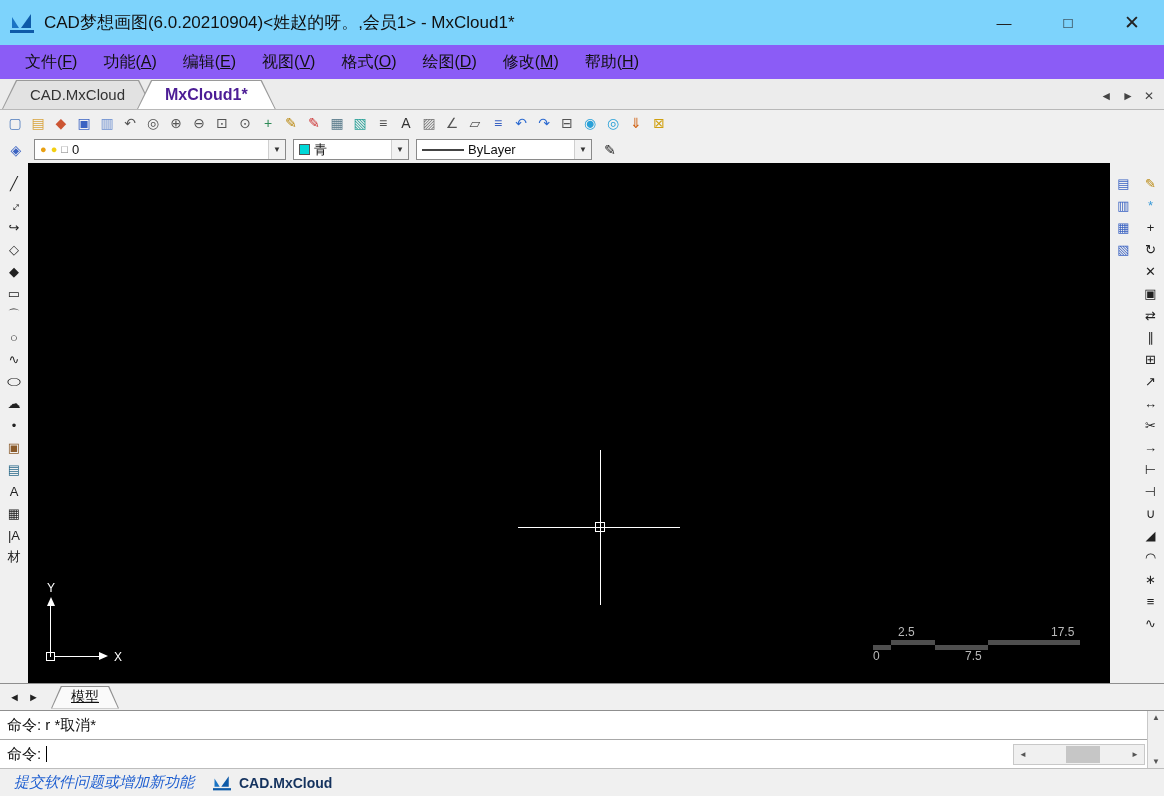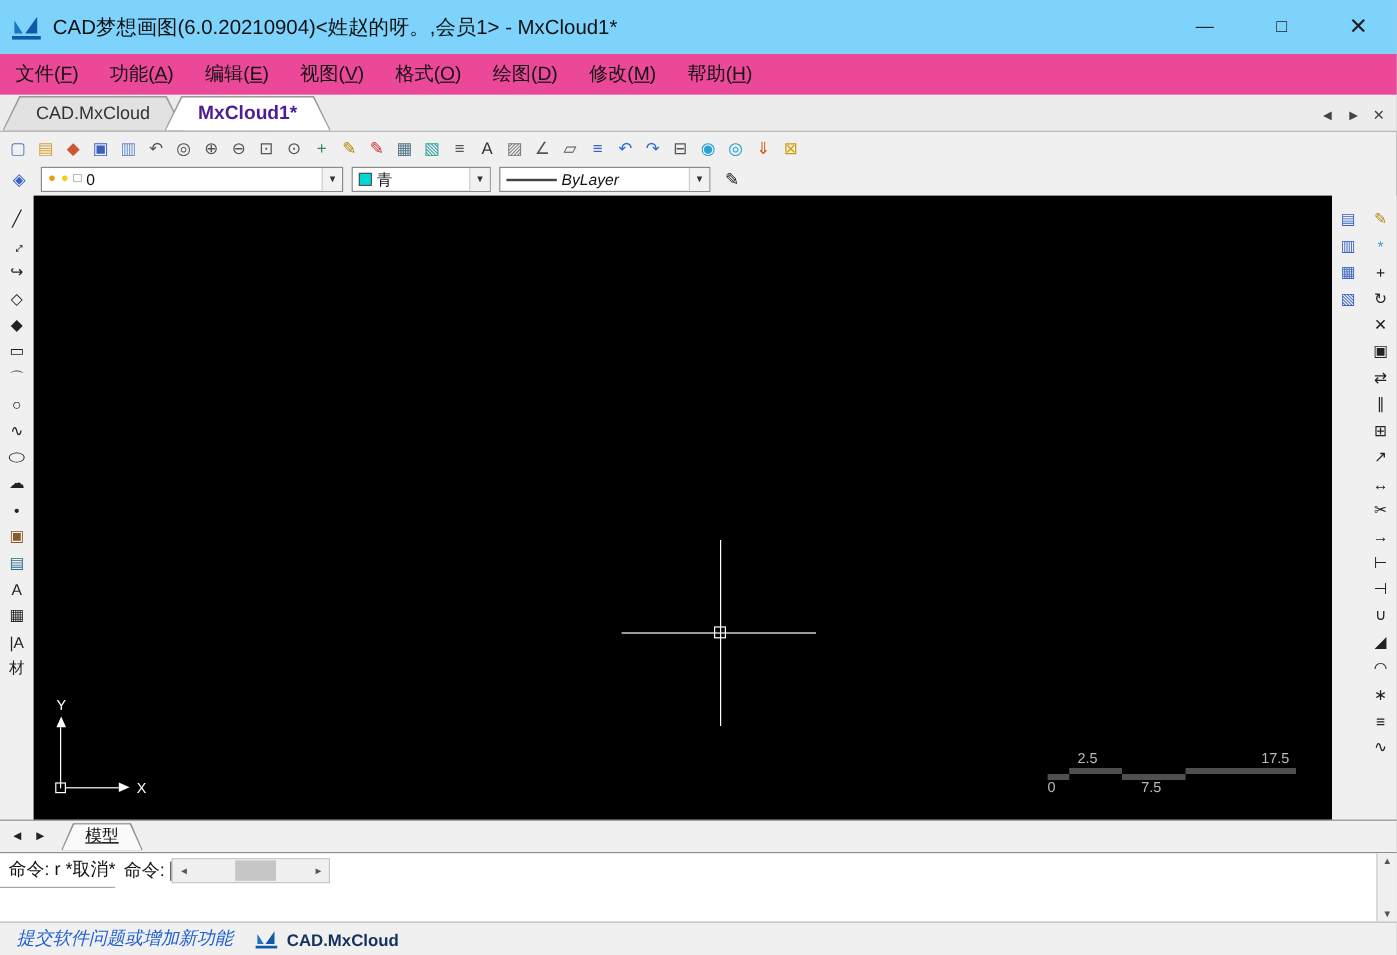--- a/index.html
+++ b/index.html
@@ -14,21 +14,21 @@
     border-right:7px solid transparent; border-bottom:11px solid #1b74c4; }
   .sail::after  { content:""; position:absolute; left:11px; bottom:2px; width:0; height:0;
     border-left:10px solid transparent; border-bottom:14px solid #0e5aa8; }
   .titlebar .title { margin-left:10px; font-size:17px; }
   .wincontrols { margin-left:auto; display:flex; height:100%; }
   .winbtn { width:64px; height:100%; display:flex; align-items:center; justify-content:center;
     font-size:15px; color:#222; background:transparent; }
   .winbtn:last-child { font-size:19px; }
 
   
-  .menubar { height:34px; background:#ec4899; display:flex; align-items:center; padding:0 4px; gap:8px; flex:none; font-size:16px; }
+  .menubar { height:34px; background:#8b5cf6; display:flex; align-items:center; padding:0 16px; gap:8px; flex:none; font-size:16px; }
   .menu-item { padding:3px 9px; white-space:nowrap; }
 
   
   .tabbar { height:31px; background:#ececec; display:flex; align-items:flex-end; flex:none; border-bottom:1px solid #b8b8b8; padding-left:2px; }
   .doc-tab { position:relative; height:29px; padding:0 28px; display:flex; align-items:center;
     clip-path:polygon(14px 0, calc(100% - 14px) 0, 100% 100%, 0 100%); background:#9a9a9a; margin-right:-16px; font-size:15px; color:#333; }
   .doc-tab::before { content:""; position:absolute; inset:1px 1px 0 1px; clip-path:inherit; background:#e2e2e2; }
   .doc-tab .lbl { position:relative; z-index:1; }
   .doc-tab.active { z-index:2; font-weight:bold; font-size:16px; color:#4c1d95; }
   .doc-tab.active::before { background:#fff; }
@@ -37,21 +37,21 @@
 
   
   .toolbar-row1 { height:26px; display:flex; align-items:center; gap:1px; padding:0 4px; flex:none; }
   .tb-icon { width:22px; height:22px; display:flex; align-items:center; justify-content:center; font-size:14px; }
   .toolbar-row2 { height:27px; display:flex; align-items:center; gap:7px; padding:0 5px; flex:none; }
   .combo { height:21px; background:#fff; border:1px solid #8a8a8a; display:flex; align-items:center; padding-left:5px; font-size:13px; gap:4px; }
   .combo .arrow { margin-left:auto; width:17px; height:100%; display:flex; align-items:center; justify-content:center;
     font-size:8px; color:#333; background:#f2f2f2; border-left:1px solid #cfcfcf; }
   .combo.layer { width:252px; }
   .combo.color { width:116px; }
-  .combo.linetype { width:176px; justify-content:space-between;font-style:italic; }
+  .combo.linetype { width:176px; justify-content:space-between; }
   .swatch { width:11px; height:11px; border:1px solid #555; display:inline-block; flex:none; }
   .line-sample { width:42px; border-top:2px solid #444; display:inline-block; }
   .mini-ico { font-size:11px; line-height:1; }
 
   
   .workspace { flex:1; display:flex; min-height:0; }
   .left-tools { width:28px; background:#f0f0f0; display:flex; flex-direction:column; align-items:center; padding-top:10px; gap:2px; flex:none; }
   .side-icon { width:20px; height:20px; display:flex; align-items:center; justify-content:center; font-size:13px; color:#222; }
   .rot45 { transform:rotate(-45deg); }
   .squish { transform:scaleY(0.62); }
@@ -70,21 +70,21 @@
   
   .sheetbar { height:27px; background:#f0f0f0; border-top:1px solid #8f8f8f; display:flex; align-items:center; padding-left:6px; gap:3px; flex:none; }
   .sheet-nav { width:17px; height:19px; display:flex; align-items:center; justify-content:center; font-size:11px; color:#222; }
   .sheet-tab { position:relative; height:23px; padding:0 20px; margin-left:6px; display:flex; align-items:center;
     clip-path:polygon(10px 0, calc(100% - 10px) 0, 100% 100%, 0 100%); background:#8f8f8f; font-size:14px; }
   .sheet-tab::before { content:""; position:absolute; inset:1px 1px 0 1px; clip-path:inherit; background:#fafafa; }
   .sheet-tab .lbl { position:relative; z-index:1;text-decoration:underline; }
 
   
   .command { height:58px; background:#fff; border-top:1px solid #8f8f8f; display:flex; flex:none; }
-  .cmd-main { flex:1; display:flex; flex-direction:row; min-width:0; font-size:15px; }
+  .cmd-main { flex:1; display:flex; flex-direction:column; min-width:0; font-size:15px; }
   .cmd-history { height:29px; line-height:28px; padding-left:7px; border-bottom:1px solid #a8a8a8; white-space:pre; }
   .cmd-input { height:29px; display:flex; align-items:center; padding-left:7px; }
   .caret { width:1px; height:16px; background:#000; margin-left:5px; }
   .hscroll { margin-left:auto; width:132px; height:21px; display:flex; align-items:center; background:#f0f0f0; border:1px solid #c8c8c8; margin-right:2px; }
   .hs-btn { width:18px; height:100%; display:flex; align-items:center; justify-content:center; font-size:8px; color:#555; }
   .hs-track { flex:1; height:100%; position:relative; }
   .hs-thumb { position:absolute; left:34px; top:1px; width:34px; height:17px; background:#c6c6c6; }
   .vscroll { width:17px; background:#f0f0f0; border-left:1px solid #c8c8c8; display:flex; flex-direction:column; justify-content:space-between; align-items:center; padding:2px 0; }
   .vs-btn { font-size:8px; color:#555; }
 
@@ -291,21 +291,21 @@
       <div class="abs ucs-lbl" style="left:86px; top:487px;">X</div>
 
       <div class="abs" style="left:845px; top:462px; width:215px; height:36px;">
         <span class="ruler-lbl" style="left:25px; top:0;">2.5</span>
         <span class="ruler-lbl" style="left:178px; top:0;">17.5</span>
         <div class="ruler-bar" style="left:18px; top:15px; width:44px;"></div>
         <div class="ruler-bar" style="left:115px; top:15px; width:92px;"></div>
         <div class="ruler-bar" style="left:0; top:20px; width:18px;"></div>
         <div class="ruler-bar" style="left:62px; top:20px; width:53px;"></div>
         <span class="ruler-lbl" style="left:0; top:24px;">0</span>
-        <span class="ruler-lbl" style="left:78px; top:24px;">7.5</span>
+        <span class="ruler-lbl" style="left:92px; top:24px;">7.5</span>
       </div>
     </div>
 
     <div class="right-tools">
       <div class="right-col">
 
           <div class="side-icon" style="color: rgb(58, 98, 194);">▤</div>
 
           <div class="side-icon" style="color: rgb(58, 98, 194);">▥</div>
 

